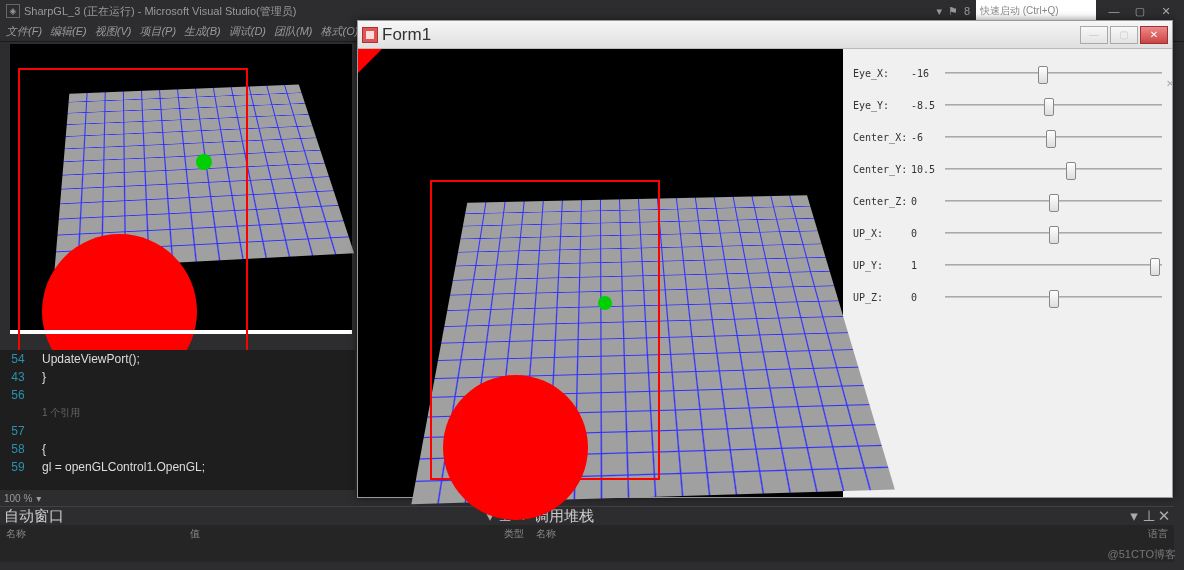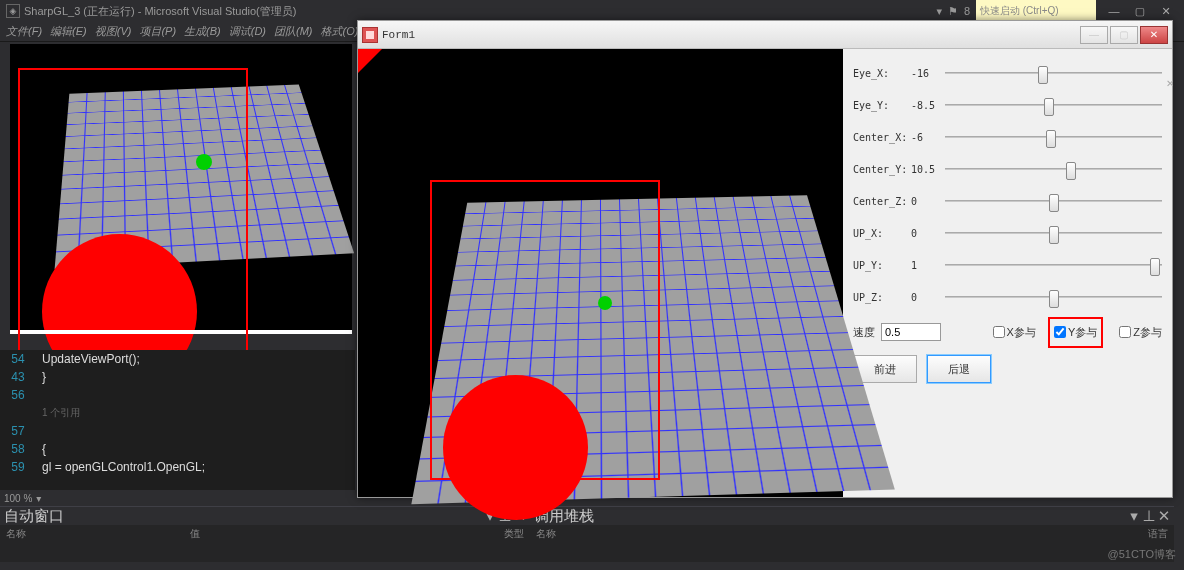--- a/index.html
+++ b/index.html
@@ -3,21 +3,21 @@
 <meta charset="utf-8">
 <style>
   * { box-sizing: border-box; margin: 0; padding: 0; font-family: "Microsoft YaHei", "Segoe UI", sans-serif; }
   body { background: #2d2d30; color: #ccc; width: 1184px; height: 570px; overflow: hidden; position: relative; font-size: 11px; }
 
   
   .vs-title { height: 22px; background: #2d2d30; color: #999; display: flex; align-items: center; padding: 0 6px; font-size: 11px; }
   .vs-title .spacer { flex: 1; }
   .vs-title .icon-box { width: 14px; height: 14px; border: 1px solid #666; margin-right: 4px; display:flex;align-items:center;justify-content:center;font-size:9px;}
   .vs-title .flags { display:flex; align-items:center; gap:6px; margin-right:6px;}
-  .vs-title .quick { background:#fef9c3; height:24px; width:120px; padding:0 4px; color:#888; font-size:10px; display:flex;align-items:center;}
+  .vs-title .quick { background:#ffffff; height:24px; width:120px; padding:0 4px; color:#888; font-size:10px; display:flex;align-items:center;}
   .vs-title .win-btns { display:flex; gap:2px; margin-left:6px;}
   .vs-title .win-btns span { width:24px; height:16px; display:flex;align-items:center;justify-content:center; color:#aaa;}
 
   .vs-menu { height: 20px; background: #2d2d30; color: #999; display: flex; align-items: center; padding: 0 6px; gap: 8px; font-size: 11px; border-bottom:1px solid #1a1a1a;}
   .vs-menu span { white-space: nowrap; font-style: italic; }
 
   
   .gl-preview { position: absolute; left: 10px; top: 44px; width: 342px; height: 290px; background: #000; }
   .plane1 { position:absolute; left:60px; top:45px; width:230px; height:230px; background:#a0a0a0; transform: perspective(800px) rotateX(55deg) rotateZ(-4deg); transform-origin: top center;
             background-image: repeating-linear-gradient(0deg, transparent 0, transparent 17px, #3030ff 17px, #3030ff 18px),
@@ -44,21 +44,21 @@
   .tool-head .spacer{flex:1;}
   .tool-head .twicon{width:12px;height:12px;display:flex;align-items:center;justify-content:center;color:#aaa;margin-left:3px;}
   .tool-cols { height:18px; display:flex; color:#888; font-size:10px;}
   .tool-cols span { padding:2px 6px; }
 
   
   .form1 { position:absolute; left:357px; top:20px; width:816px; height:478px; background:#f0f0f0; border:1px solid #999; box-shadow:0 0 8px rgba(0,0,0,0.5);}
   .form1-titlebar { height:28px; background: linear-gradient(#f6f6f6,#e0e0e0); border-bottom:1px solid #bbb; display:flex; align-items:center; padding:0 4px;}
   .form1-titlebar .appicon{width:16px;height:16px;background:#d55; margin-right:4px; border:1px solid #a33; position:relative;}
   .form1-titlebar .appicon::after{content:"";position:absolute;left:3px;top:3px;width:8px;height:8px;background:#fdd;}
-  .form1-titlebar .title{font-size:11px;color:#333;font-family:Liberation Mono, monospace;}
+  .form1-titlebar .title{font-size:17px;color:#333;}
   .form1-titlebar .spacer{flex:1;}
   .form1-titlebar .winbtn{width:28px;height:18px;margin-left:2px;display:flex;align-items:center;justify-content:center;font-size:10px;border:1px solid #aaa; background:linear-gradient(#f8f8f8,#e4e4e4);}
   .form1-titlebar .winbtn.close{background:linear-gradient(#e88,#c44);color:#fff;border-color:#933;}
 
   .form1-body { display:flex; height:calc(100% - 28px);}
   .gl-main { width:485px; height:100%; background:#000; position:relative;}
   .corner-tri { position:absolute; left:0; top:0; width:0;height:0; border-top:24px solid #ff0000; border-right:24px solid transparent;}
   .plane2 { position:absolute; left:110px; top:150px; width:340px; height:340px; background:#a0a0a0;
             transform: perspective(900px) rotateX(52deg) rotateZ(-2deg); transform-origin: top center;
             background-image: repeating-linear-gradient(0deg, transparent 0, transparent 18px, #3030ff 18px, #3030ff 19px),
@@ -273,44 +273,19 @@
           </div>
           <div class="row">
             <label>UP_Z:</label>
             <div class="val">0</div>
             <div class="slider">
               <div class="track"></div>
               <div class="thumb" style="left: calc(50% - 5px);"></div>
             </div>
           </div>
         </div>
-      <div class="bottom-ctrl">
-        <div class="speed-row">
-          <label>速度</label>
-          <input value="0.5" style="">
-          <span style="flex:1"></span>
-          <label class="chk">
-              <input type="checkbox" style="">
-              <span>X参与</span>
-            </label>
-          <span class="ychk-hl">
-            <label class="chk" style="margin-left:0">
-                <input type="checkbox" checked="" style="">
-                <span>Y参与</span>
-              </label>
-          </span>
-          <label class="chk">
-              <input type="checkbox" style="">
-              <span>Z参与</span>
-            </label>
-        </div>
-        <div class="btn-row">
-          <div class="btn">前进</div>
-          <div class="btn focus">后退</div>
-        </div>
-      </div>
     </div>
   </div>
 </div>
 <div class="redrect2"></div>
 
 <span class="right-sidebar-x">✕</span>
 <div class="watermark">@51CTO博客</div>
 
 </body></html>

